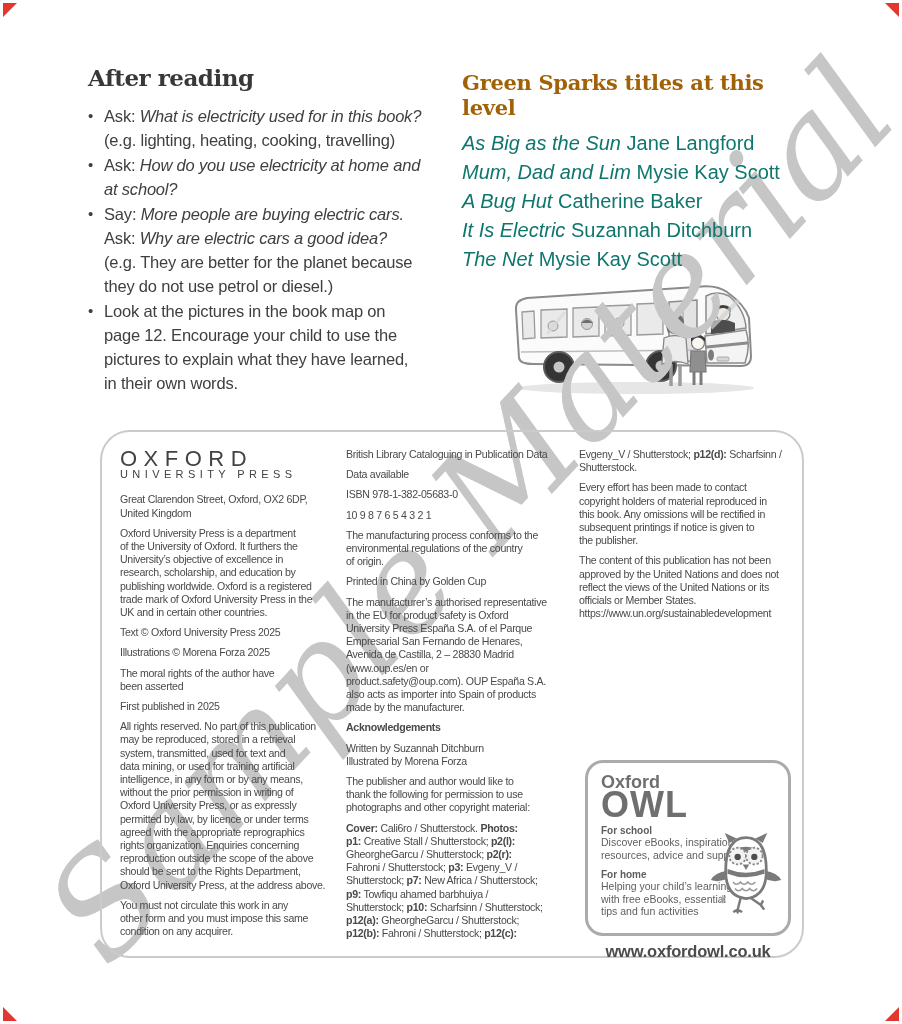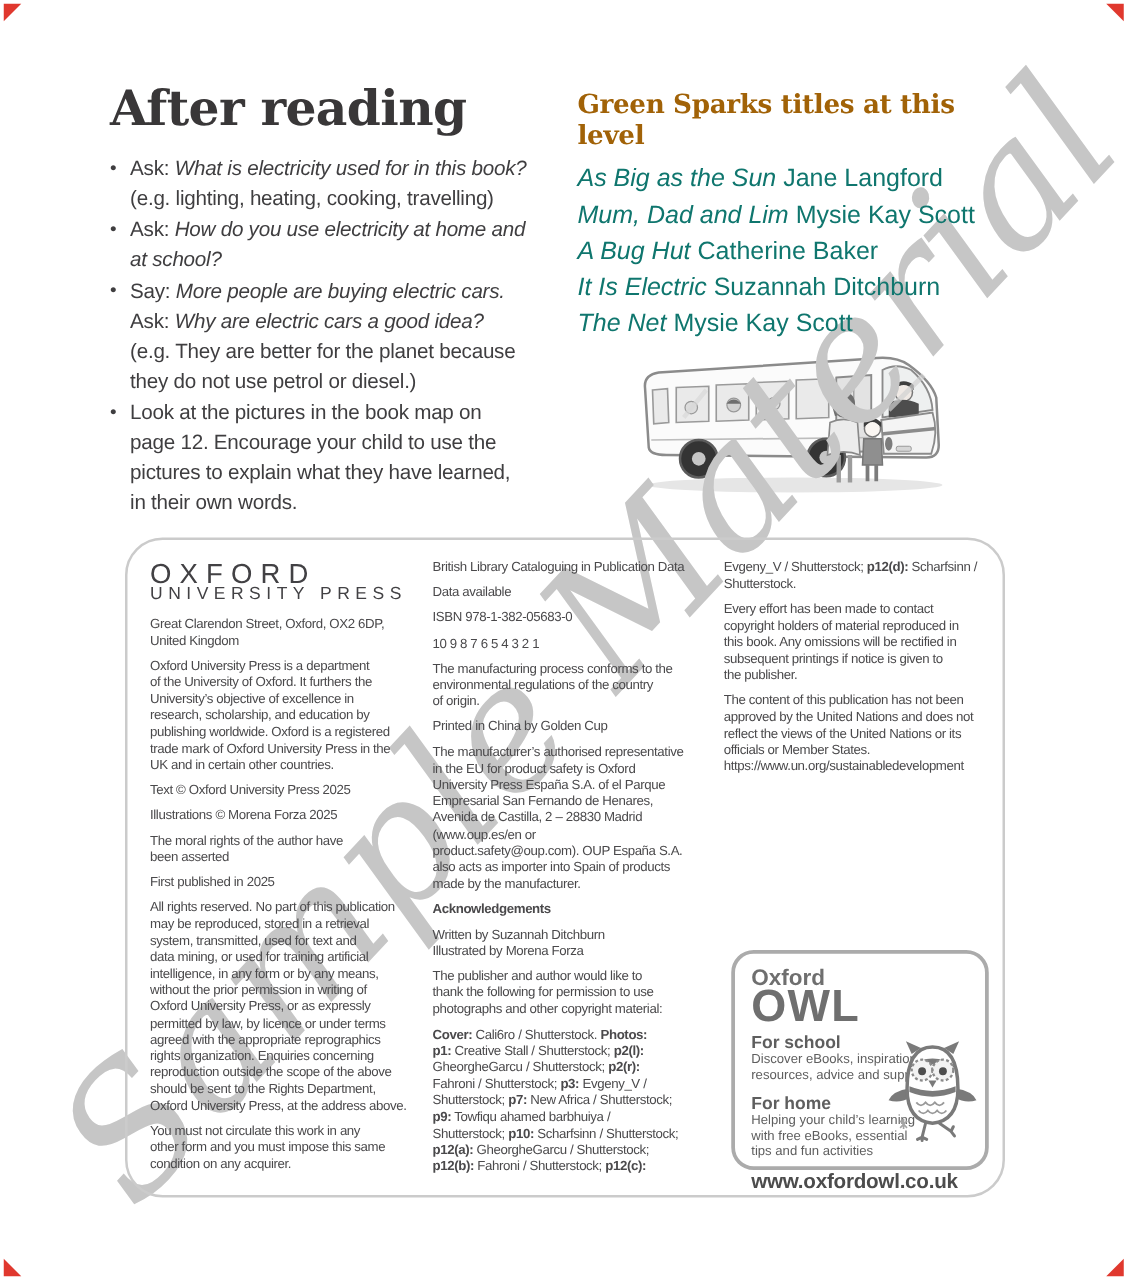--- a/index.html
+++ b/index.html
@@ -1,21 +1,21 @@
 <!DOCTYPE html>
 <html><head>
 <meta charset="utf-8">
 <style>
   html,body{margin:0;padding:0;background:#fff;}
   .page{position:relative;width:902px;height:1024px;background:#ffffff;overflow:hidden;
         font-family:"Liberation Sans",sans-serif;}
 
   
   .after-reading{position:absolute;left:88px;top:64px;width:378px;z-index:3;}
-  .slab-h1{font-family:"DejaVu Serif",serif;font-weight:700;font-size:39px;color:#393738;
+  .slab-h1{font-family:"DejaVu Serif",serif;font-weight:700;font-size:23px;color:#393738;
            margin:0;letter-spacing:-0.5px;}
   .bullets{list-style:none;margin:13px 0 0;padding:0;font-size:16.5px;line-height:24px;
            color:#3f3e40;letter-spacing:-0.2px;}
   .bullets li{display:flex;gap:11px;margin:0 0 1px;}
   .bullets .dot{flex:0 0 auto;font-size:15px;line-height:24px;color:#3f3e40;}
   .bullets p{margin:0;white-space:pre-line;}
   .it{font-style:italic;}
 
   
   .titles-panel{position:absolute;left:462px;top:70px;width:346px;z-index:3;}
@@ -36,31 +36,31 @@
   .colophon{position:absolute;left:100px;top:430px;width:704px;height:528px;
             border:2px solid #cbcbcb;border-radius:30px;z-index:3;box-sizing:border-box;}
   .col{position:absolute;font-size:10.6px;line-height:13.2px;letter-spacing:-0.3px;color:#4a494b;}
   .col p{margin:0 0 7px;white-space:pre;}
   .col b{font-weight:bold;}
   .col1{left:18px;top:20px;width:230px;}
   .col2{left:244px;top:16px;width:233px;}
   .col3{left:477px;top:16px;width:214px;}
   .oup-logo{margin:0 0 12px;}
   .oup-l1{font-size:22px;letter-spacing:6.5px;font-weight:400;color:#424144;}
-  .oup-l2{font-size:14px;letter-spacing:4.4px;font-weight:400;color:#424144;margin-top:3px;}
+  .oup-l2{font-size:11px;letter-spacing:4.4px;font-weight:400;color:#424144;margin-top:3px;}
 
   
   .owl-panel{position:absolute;left:585px;top:760px;width:206px;height:176px;background:#fff;
              border:3px solid #ababab;border-radius:18px;z-index:4;box-sizing:border-box;
              padding:10px 13px;color:#636363;}
   .owl-brand1{font-size:18px;font-weight:700;color:#6f6f6f;line-height:19px;}
   .owl-brand2{font-size:36px;font-weight:700;color:#6f6f6f;line-height:25px;letter-spacing:1px;}
-  .owl-label{font-size:14px;font-weight:700;color:#5e5e5e;margin-top:8px;}
+  .owl-label{font-size:10px;font-weight:700;color:#5e5e5e;margin-top:8px;}
   .owl-text{font-size:10.5px;line-height:12.5px;color:#5e5e5e;white-space:pre-line;}
-  .owl-url{font-size:16.5px;font-weight:700;color:#4c4c4c;margin-top:8px;letter-spacing:-0.2px;}
+  .owl-url{font-size:16.5px;font-weight:700;color:#4c4c4c;margin-top:24px;letter-spacing:-0.2px;text-align:center;}
   .owl-art{position:absolute;right:5px;top:58px;width:74px;height:96px;}
 
   
   .corner{position:absolute;width:0;height:0;z-index:6;}
   .c-tl{top:3px;left:3px;border-top:14px solid #e0382e;border-right:14px solid transparent;}
   .c-tr{top:3px;right:3px;border-top:14px solid #e0382e;border-left:14px solid transparent;}
   .c-bl{bottom:3px;left:3px;border-bottom:14px solid #e0382e;border-right:14px solid transparent;}
   .c-br{bottom:3px;right:3px;border-bottom:14px solid #e0382e;border-left:14px solid transparent;}
 </style>
 </head>

